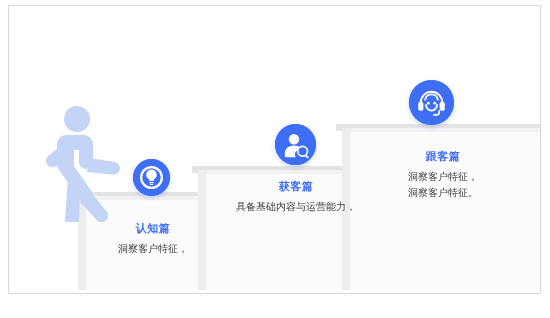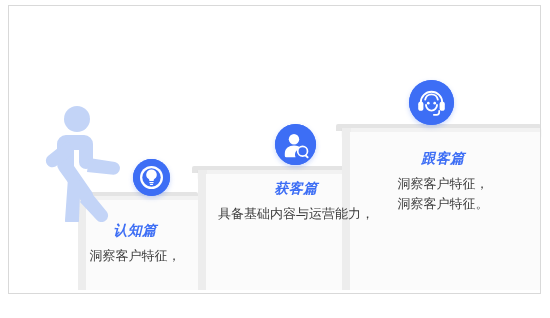--- a/index.html
+++ b/index.html
@@ -59,29 +59,28 @@
 
   
   .block{
     position:absolute;
     text-align:center;
     line-height:1.55;
   }
   .block .heading{
     color:#3d6ef5;
     font-weight:bold;
-    font-size:14px;
+    font-size:11px;
     letter-spacing:0.5px;
     margin:0 0 4px 0;
     white-space:nowrap;
-    font-style:italic;
   }
   .block .line{
     color:#3b3b3b;
-    font-size:13px;
+    font-size:10px;
     white-space:nowrap;
     margin:0;
   }
 
   
   #walker{
     position:absolute;
     left:44px; top:104px;
     width:78px; height:118px;
   }
@@ -159,21 +158,21 @@
         <g fill="#ffffff">
           <rect x="9.2" y="21.6" width="5.2" height="9.2" rx="2.6"></rect>
           <rect x="30.6" y="21.6" width="5.2" height="9.2" rx="2.6"></rect>
           <circle cx="19.3" cy="23.2" r="1.35"></circle>
           <circle cx="25.7" cy="23.2" r="1.35"></circle>
         </g>
         <path d="M30.2 30.8v1.4a2.6 2.6 0 0 1-2.6 2.6h-2.8" fill="none" stroke="#ffffff" stroke-width="1.7" stroke-linecap="round"></path>
       </svg>
     </div>
 
-    <div class="block" style="left:44px; top:220px; width:182px;">
+    <div class="block" style="left:62px; top:220px; width:182px;">
       <div class="heading">认知篇</div>
       <div class="line">洞察客户特征，</div>
     </div>
 
     <div class="block" style="left:204px; top:178px; width:184px;">
       <div class="heading">获客篇</div>
       <div class="line">具备基础内容与运营能力，</div>
     </div>
 
     <div class="block" style="left:372px; top:148px; width:142px;">

